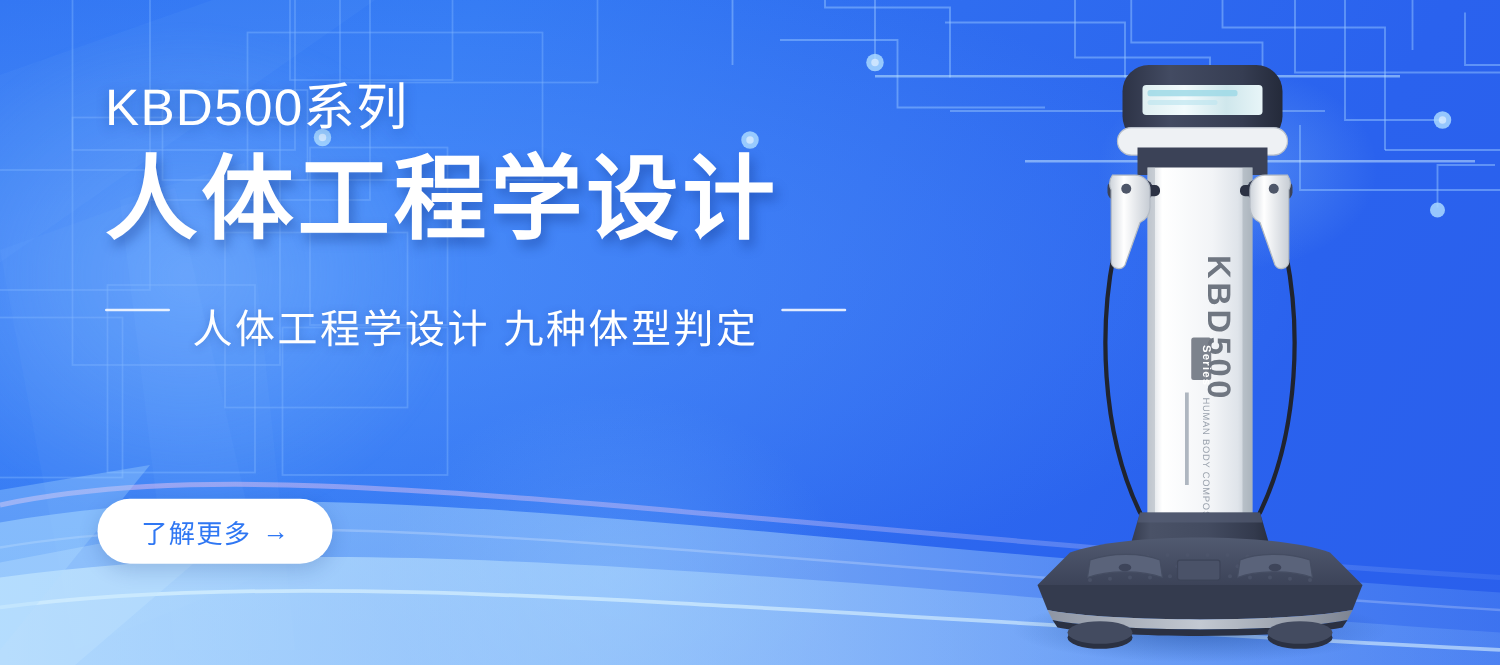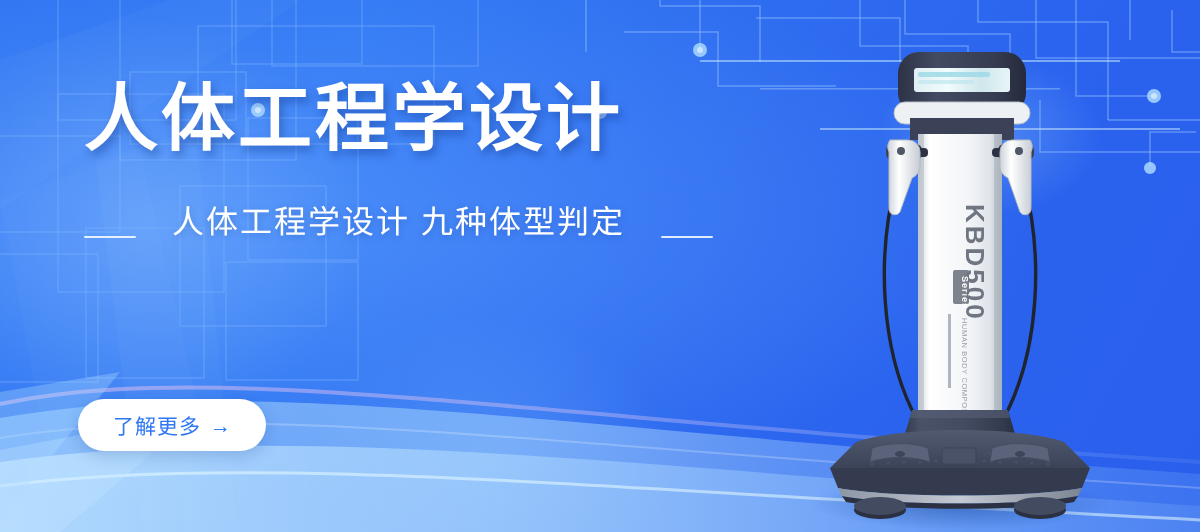--- a/index.html
+++ b/index.html
@@ -42,21 +42,21 @@
     font-weight:400;text-shadow:0 2px 10px rgba(10,45,120,.33);
     white-space:nowrap;
   }
   .headline{
     margin-top:16px;
     font-size:74px;line-height:1;color:#ffffff;font-weight:700;
     letter-spacing:3px;white-space:nowrap;
     text-shadow:3px 5px 9px rgba(12,48,128,.40);
   }
   .sub-row{
-    margin-top:46px;display:flex;align-items:flex-end;gap:36px;
+    margin-top:46px;display:flex;align-items:flex-start;gap:18px;
     white-space:nowrap;
   }
   .sub-dash{
     display:inline-block;width:52px;height:2px;background:rgba(255,255,255,.85);
     border-radius:2px;flex:0 0 auto;
   }
   .subtitle{
     font-size:32px;line-height:1;color:#ffffff;font-weight:400;letter-spacing:2px;
     text-shadow:0 2px 7px rgba(10,45,120,.25);
   }
@@ -177,20 +177,21 @@
       <path d="M0 404 C 220 358, 520 418, 1200 462" fill="none" stroke="url(#sw3)" stroke-width="4"></path>
       <path d="M0 486 C 260 452, 600 490, 1200 520" fill="none" stroke="#e8fbff" stroke-opacity=".55" stroke-width="3"></path>
       <path d="M0 438 C 240 398, 560 448, 1200 488" fill="none" stroke="#ffffff" stroke-opacity=".22" stroke-width="2"></path>
 
       <polygon points="0,392 120,372 0,520" fill="#a7d6ff" opacity=".35"></polygon>
       <polygon points="0,450 200,412 60,532 0,532" fill="#c6e8ff" opacity=".30"></polygon>
     </svg>
   </div>
 
   <div class="copy">
+    <div class="eyebrow">KBD500系列</div>
     <h1 class="headline">人体工程学设计</h1>
     <div class="sub-row">
       <span class="sub-dash"></span>
       <span class="subtitle">人体工程学设计  九种体型判定</span>
       <span class="sub-dash"></span>
     </div>
   </div>
 
   <button class="cta">
     <span class="cta-label">了解更多</span>

